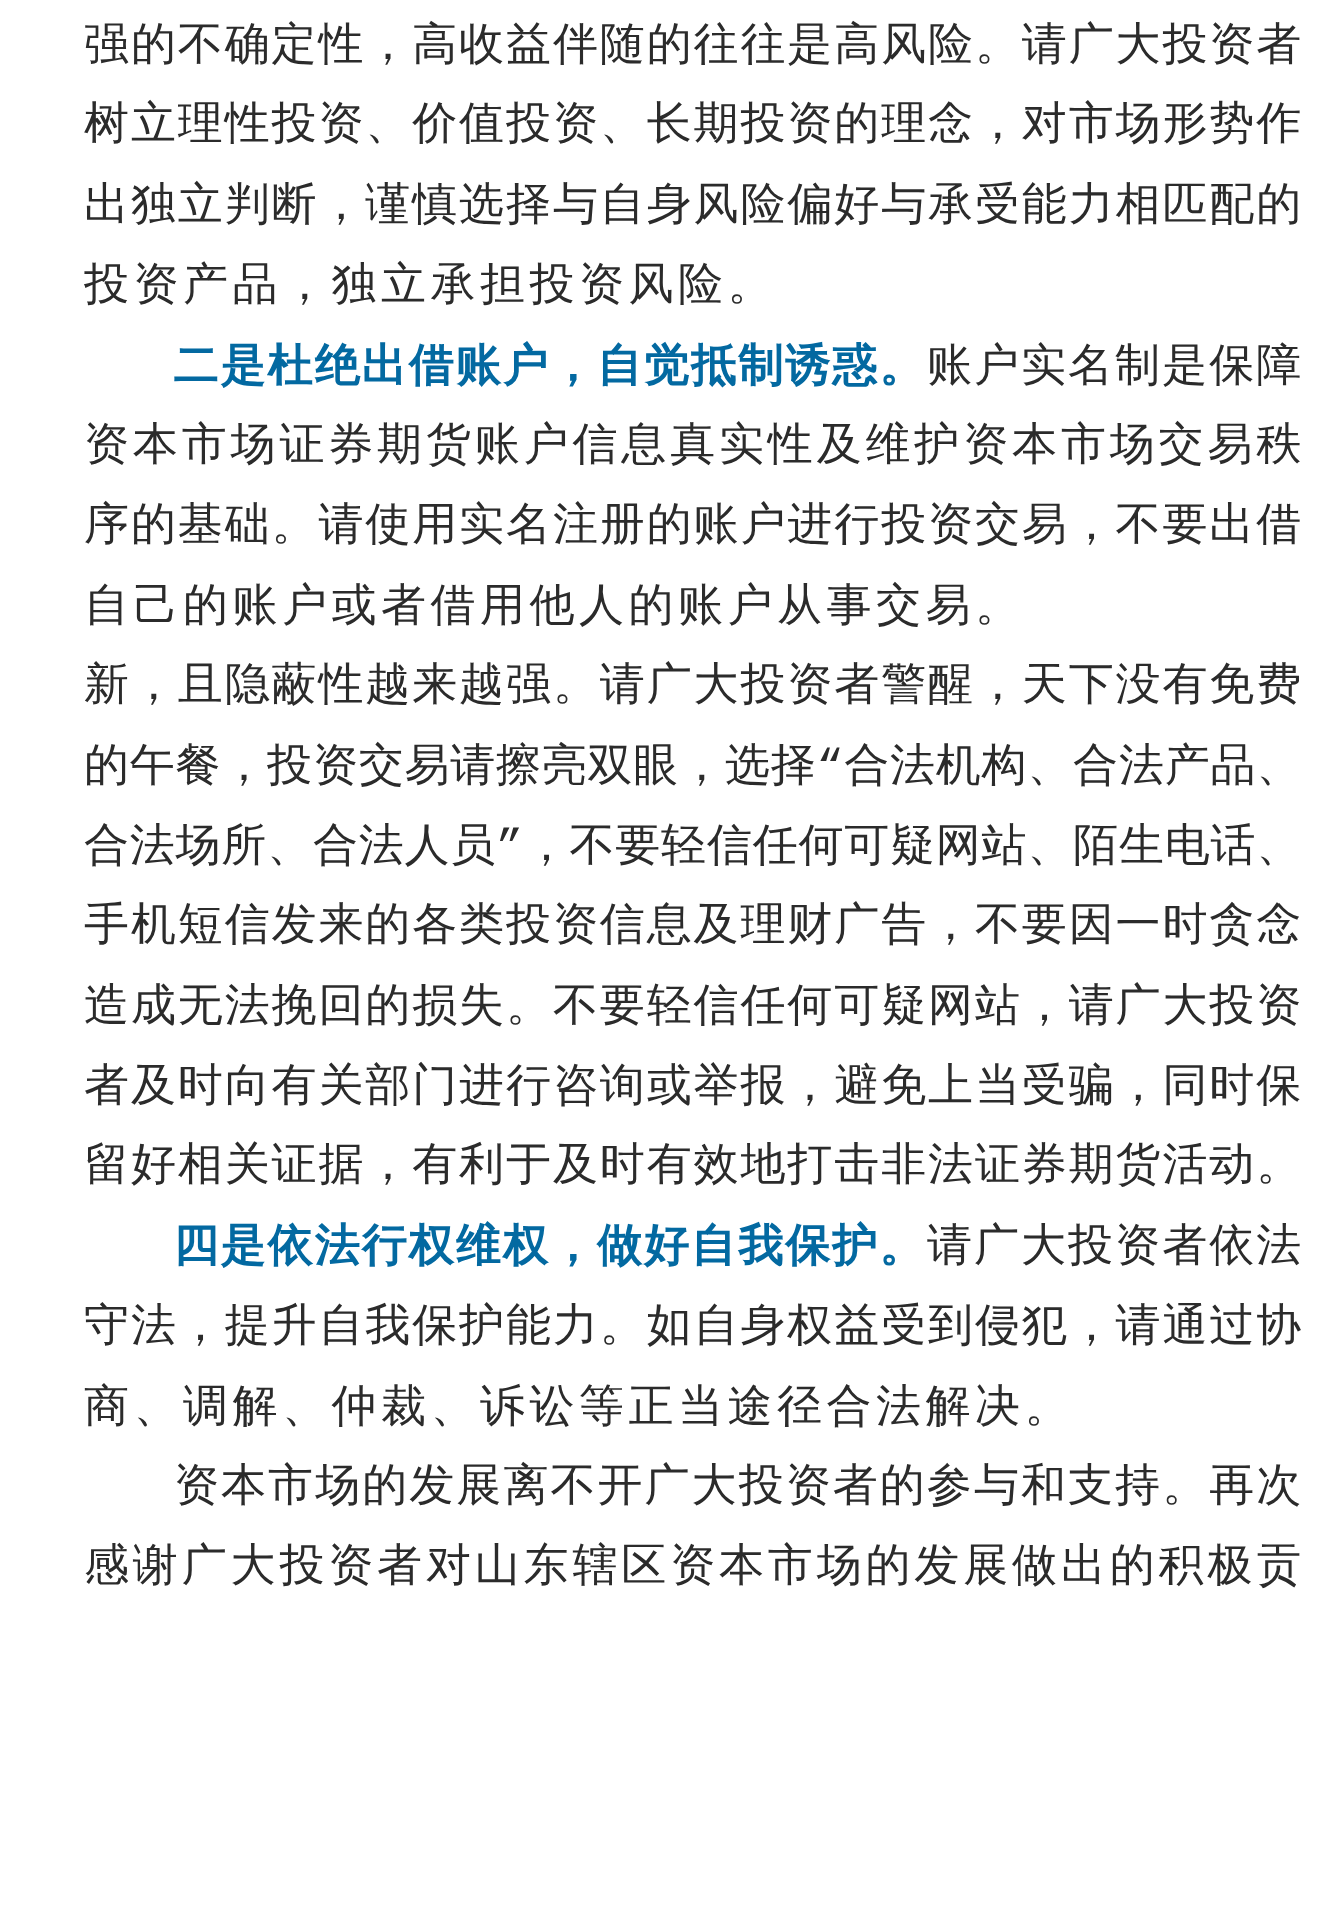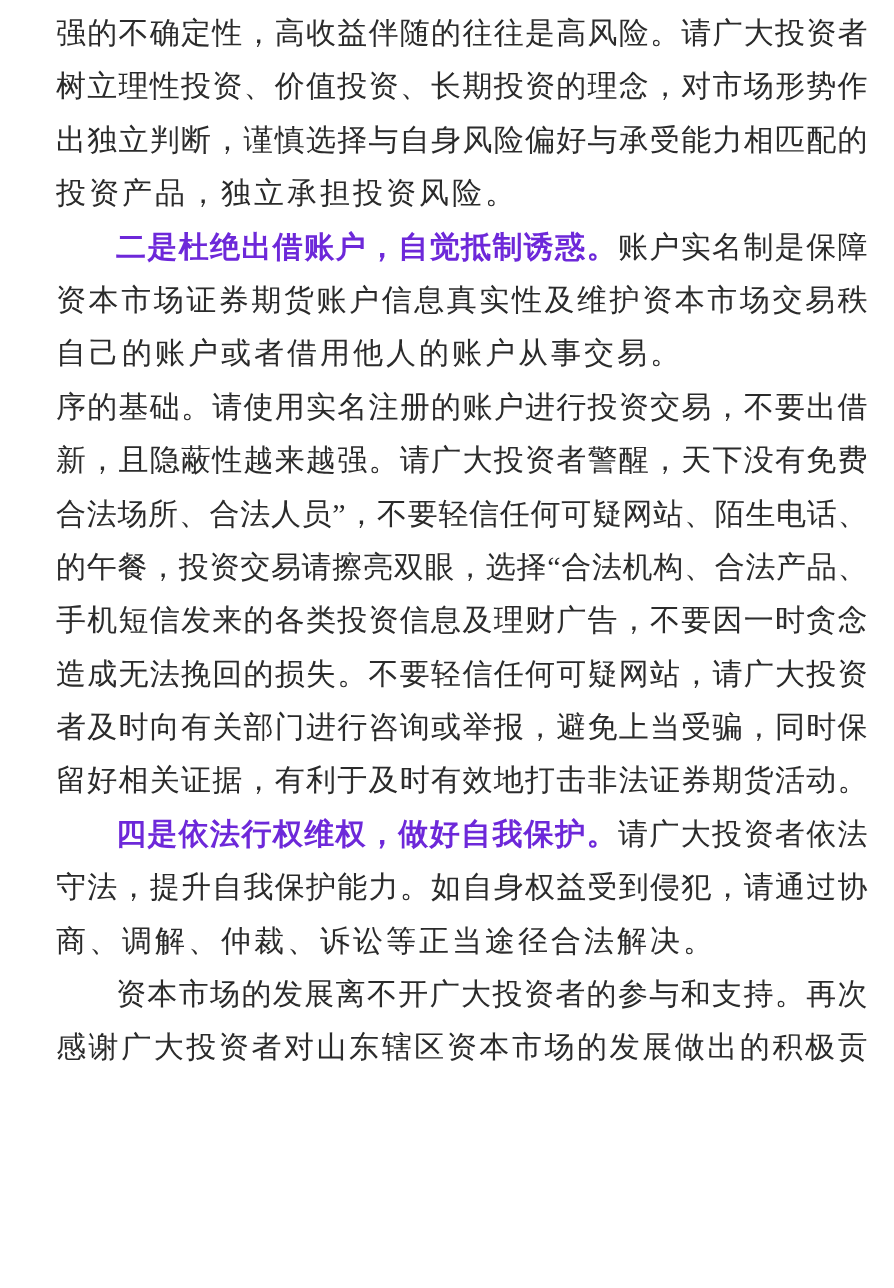--- a/index.html
+++ b/index.html
@@ -7,21 +7,21 @@
     padding: 0;
     background: #ffffff;
   }
   .page {
     position: relative;
     width: 894px;
     height: 1288px;
     box-sizing: border-box;
     padding: 6px 26px 0 56px;
     background: #ffffff;
-    font-family: Liberation Serif, serif;
+    font-family: Liberation Mono, monospace;
     color: #2b2b2b;
     overflow: hidden;
   }
   .line {
     height: 53.4px;
     line-height: 53.4px;
     font-size: 30px;
     text-align: justify;
     text-align-last: justify;
     letter-spacing: 0.5px;
@@ -29,41 +29,41 @@
   }
   .line.end {
     text-align-last: left;
     letter-spacing: 3px;
   }
   .line.ind {
     text-indent: 2em;
   }
   .b {
     font-weight: 700;
-    color: #6d28d9;
+    color: #0369a1;
     margin-top: 28px;
   }
 </style>
 </head>
 <body>
 
 <div class="page">
   <div class="line"><span>强的不确定性，高收益伴随的往往是高风险。请广大投资者</span></div>
   <div class="line"><span>树立理性投资、价值投资、长期投资的理念，对市场形势作</span></div>
   <div class="line"><span>出独立判断，谨慎选择与自身风险偏好与承受能力相匹配的</span></div>
   <div class="line end"><span>投资产品，独立承担投资风险。</span></div>
 
   <div class="line ind"><span class="b">二是杜绝出借账户，自觉抵制诱惑。</span><span>账户实名制是保障</span></div>
   <div class="line"><span>资本市场证券期货账户信息真实性及维护资本市场交易秩</span></div>
+  <div class="line"><span>序的基础。请使用实名注册的账户进行投资交易，不要出借</span></div>
   <div class="line end"><span>自己的账户或者借用他人的账户从事交易。</span></div>
-  <div class="line"><span>序的基础。请使用实名注册的账户进行投资交易，不要出借</span></div>
 
   <div class="line"><span>新，且隐蔽性越来越强。请广大投资者警醒，天下没有免费</span></div>
+  <div class="line"><span>的午餐，投资交易请擦亮双眼，选择“合法机构、合法产品、</span></div>
   <div class="line"><span>合法场所、合法人员”，不要轻信任何可疑网站、陌生电话、</span></div>
-  <div class="line"><span>的午餐，投资交易请擦亮双眼，选择“合法机构、合法产品、</span></div>
   <div class="line"><span>手机短信发来的各类投资信息及理财广告，不要因一时贪念</span></div>
   <div class="line"><span>造成无法挽回的损失。不要轻信任何可疑网站，请广大投资</span></div>
   <div class="line"><span>者及时向有关部门进行咨询或举报，避免上当受骗，同时保</span></div>
   <div class="line"><span>留好相关证据，有利于及时有效地打击非法证券期货活动。</span></div>
 
   <div class="line ind"><span class="b">四是依法行权维权，做好自我保护。</span><span>请广大投资者依法</span></div>
   <div class="line"><span>守法，提升自我保护能力。如自身权益受到侵犯，请通过协</span></div>
   <div class="line end"><span>商、调解、仲裁、诉讼等正当途径合法解决。</span></div>
 
   <div class="line ind"><span>资本市场的发展离不开广大投资者的参与和支持。再次</span></div>

